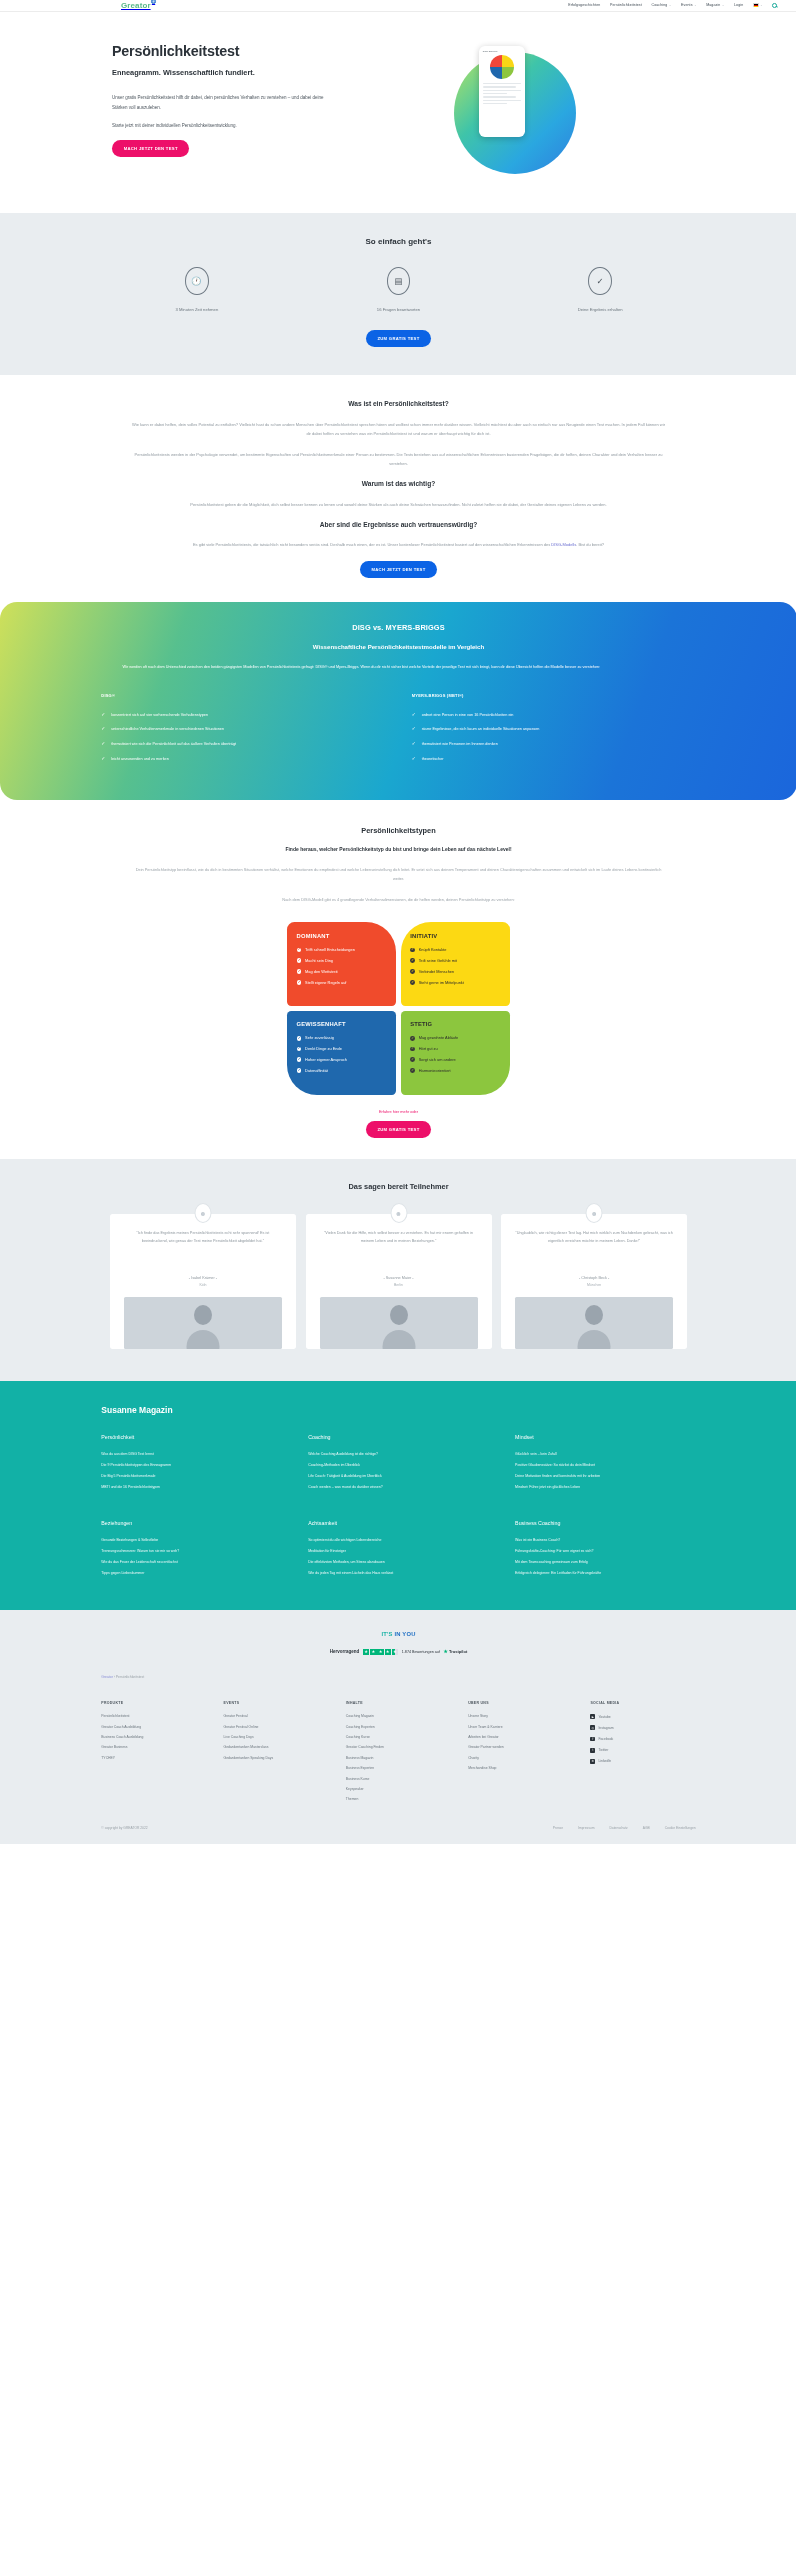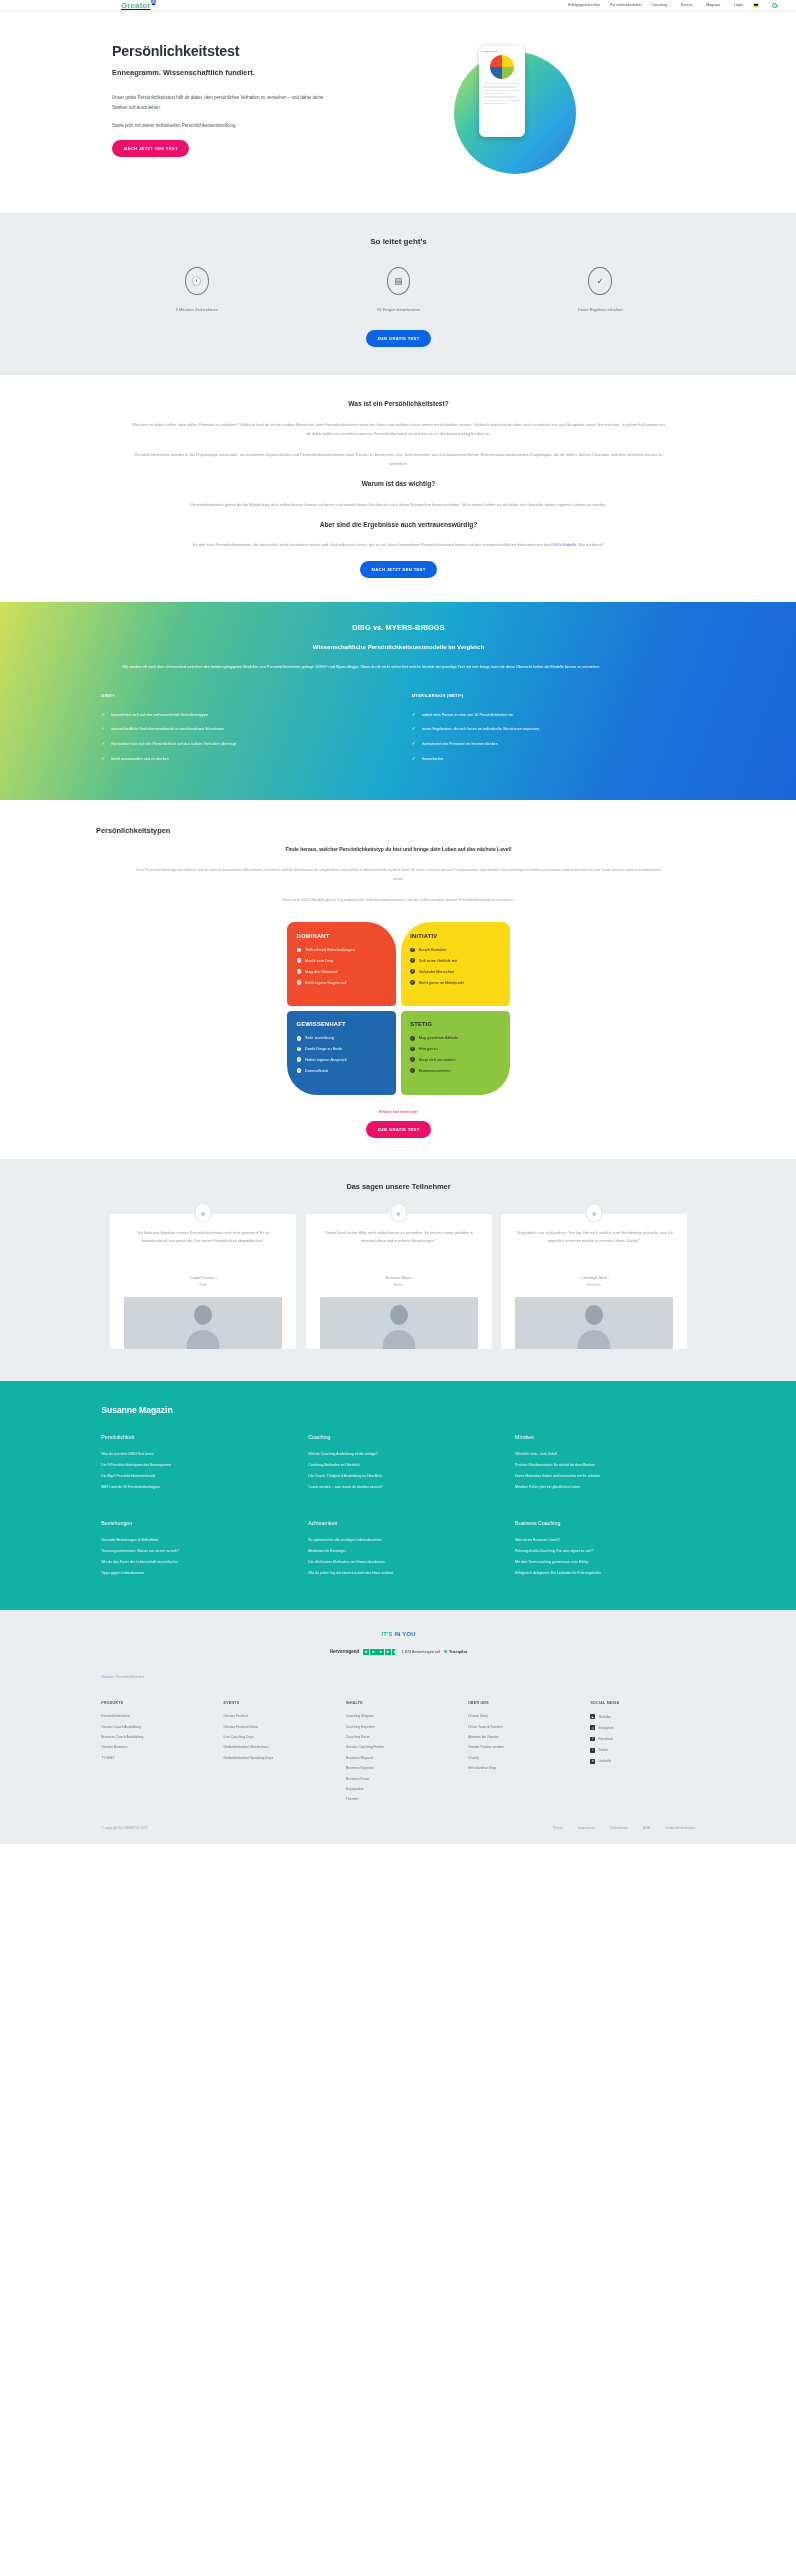--- a/index.html
+++ b/index.html
@@ -93,34 +93,34 @@
   .textsec p {
     font-size:4px; line-height:2.3; color:#8e979e; text-align:center;
     max-width:536px; margin:0 auto 11.7px;
   }
   .textsec p a { color:#6b6fd1; text-decoration:none; }
   .mt34 { margin-top:18px; }
 
   
   .compare {
     background:linear-gradient(110deg,#cfe05a 0%,#57c08e 22%,#1aa7cf 52%,#1b74d8 78%,#1b66dc 100%);
-    padding:21px 12px 30px; color:#fff;
+    padding:21px 12px 30px; color:#fff;border-radius:17px;
   }
   .compare h2 { text-align:center; font-size:7.4px; font-weight:700; margin:0 0 10.6px; letter-spacing:0.1px;}
   .compare h3 { text-align:center; font-size:6.1px; font-weight:700; margin:0 0 14px;}
   .compare .intro { font-size:3.8px; line-height:2.1; max-width:552px; margin:0 auto 21px; text-align:left;}
   .cols { display:flex; gap:26.6px; padding:0 5.3px;}
   .col { flex:1; }
   .col h4 { font-size:4px; font-weight:700; margin:0 0 14px; letter-spacing:0.2px;}
   .ck { display:flex; gap:5.8px; margin-bottom:8px; font-size:3.8px; line-height:1.75; }
   .ck .mark { flex:0 0 auto; font-size:4.8px; line-height:1.2; }
 
   
   .types { background:#fff; padding:25.5px 0 21px; }
-  .types h2 { font-size:7.4px; font-weight:700; color:#2b3239; margin:0 0 11.7px;}
+  .types h2 { text-align:center; font-size:7.4px; font-weight:700; color:#2b3239; margin:0 0 11.7px;}
   .types h3 { text-align:center; font-size:5px; font-weight:700; color:#2b3239; margin:0 0 14px;}
   .types p { font-size:3.9px; line-height:2.25; color:#9aa2a8; text-align:center; max-width:531px; margin:0 auto 11.7px;}
   .quad { width:223px; margin:18px auto 0; display:grid; grid-template-columns:1fr 1fr; gap:4.2px;}
   .qbox { padding:10.6px 9.6px 11.7px; min-height:84px; }
   .qbox h5 { font-size:5.8px; font-weight:700; margin:0 0 8px; letter-spacing:0.2px;}
   .qitem { display:flex; gap:3.7px; align-items:flex-start; font-size:3.9px; line-height:1.55; margin-bottom:4.8px;}
   .tick {
     flex:0 0 auto; width:4.8px;height:4.8px;border-radius:50%; display:inline-flex;
     align-items:center; justify-content:center; font-size:3.2px; font-weight:700; margin-top:0.5px;
   }
@@ -262,21 +262,21 @@
         <div class="line m"></div>
         <div class="line l"></div>
         <div class="line s"></div>
       </div>
     </div>
   </div>
 </section>
 
 <section class="steps">
   <div class="wrap">
-    <h2 class="sec-title">So leitet geht's</h2>
+    <h2 class="sec-title">So einfach geht's</h2>
     <div class="steps-row">
       <div class="step">
         <div class="step-ic">🕐</div>
         <div class="step-lbl">3 Minuten Zeit nehmen</div>
       </div>
       <div class="step">
         <div class="step-ic">▤</div>
         <div class="step-lbl">16 Fragen beantworten</div>
       </div>
       <div class="step">
@@ -437,21 +437,21 @@
       </div>
     </div>
 
     <div class="more"><a href="#">Erfahre hier mehr oder</a></div>
     <div class="center"><a class="btn btn-pink" href="#">ZUM GRATIS TEST</a></div>
   </div>
 </section>
 
 <section class="tests">
   <div class="wrap">
-    <h2>Das sagen unsere Teilnehmer</h2>
+    <h2>Das sagen bereit Teilnehmer</h2>
     <div class="tcards">
       <div class="tcard">
         <div class="tav">☻</div>
         <div class="tq">"Ich finde das Ergebnis meines Persönlichkeitstests echt sehr spannend! Es ist beeindruckend, wie genau der Test meine Persönlichkeit abgebildet hat."</div>
         <div class="tname">- Isabel Krämer -</div>
         <div class="tcity">Köln</div>
         <div class="tphoto"></div>
       </div>
       <div class="tcard">
         <div class="tav">☻</div>

